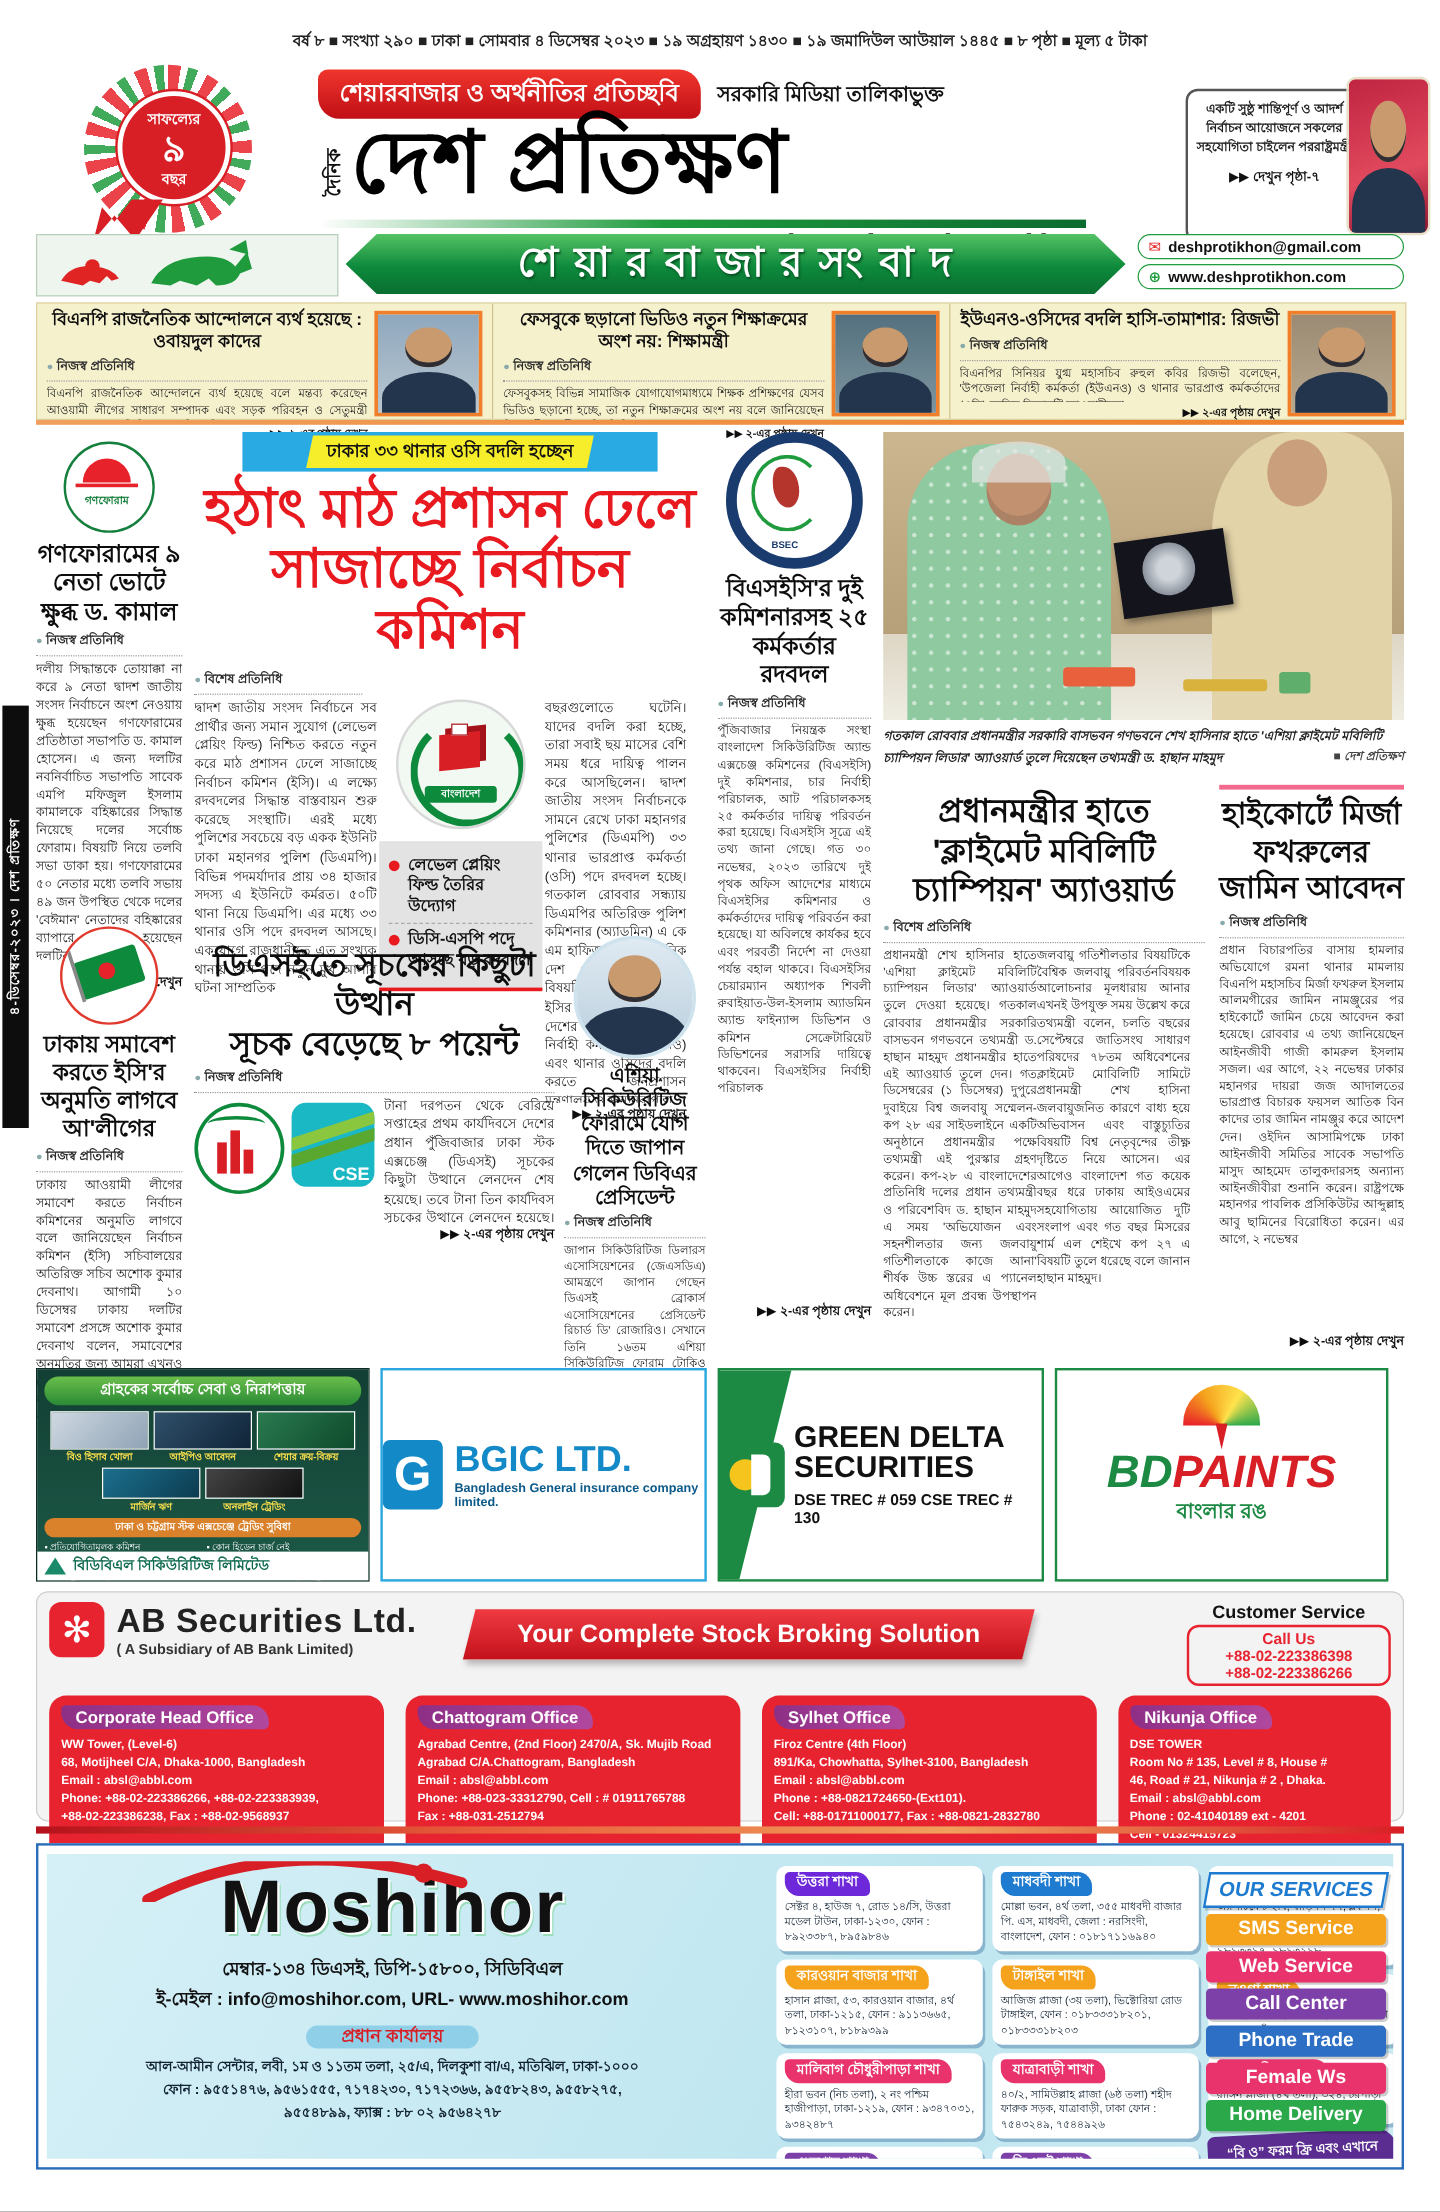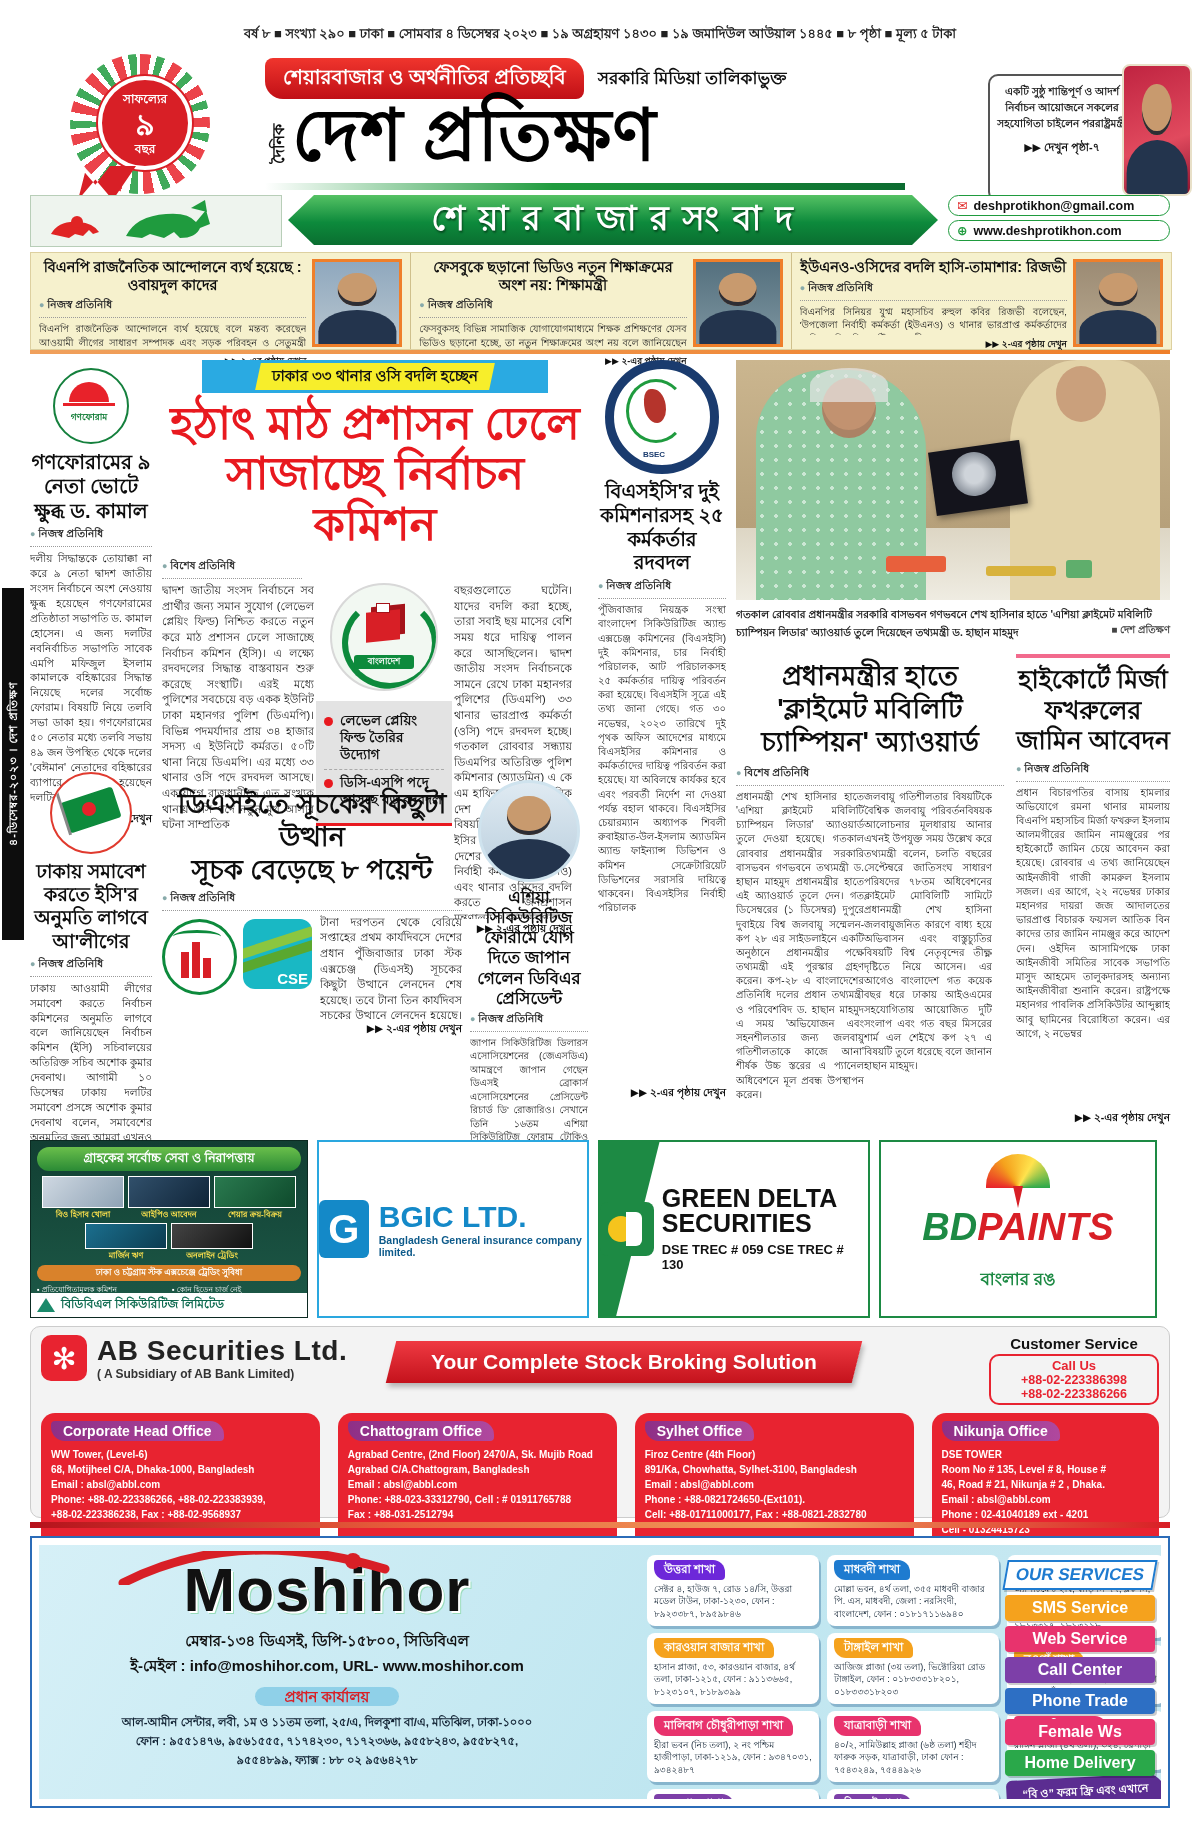--- a/index.html
+++ b/index.html
@@ -279,21 +279,21 @@
       <div class="abs" style="right:10px;top:0;width:150px;height:240px;border-radius:45% 30% 0 0/35% 25% 0 0;background:#e3d3a8;"></div>
       <div class="abs" style="right:64px;top:6px;width:50px;height:56px;border-radius:50%;background:#caa07c;"></div>
       <div class="abs" style="left:196px;top:86px;width:92px;height:64px;background:#14141c;transform:rotate(-8deg);
            box-shadow:2px 3px 6px rgba(0,0,0,.4);"></div>
       <div class="abs" style="left:216px;top:92px;width:44px;height:44px;border-radius:50%;transform:rotate(-8deg);
            background:radial-gradient(circle,#cfd4da 30%,#8b929c 70%,#555a62);"></div>
       <div class="abs" style="left:150px;top:196px;width:60px;height:16px;background:#e8603c;border-radius:3px;"></div>
       <div class="abs" style="left:250px;top:206px;width:70px;height:10px;background:#d8b23c;border-radius:3px;"></div>
       <div class="abs" style="left:330px;top:200px;width:26px;height:18px;background:#5fae6c;border-radius:3px;"></div>
     </div>
-    <div class="abs" style="left:706px;top:244px;width:434px;">
+    <div class="abs" style="left:706px;top:244px;width:434px;font-style:italic;">
       <span class="body" style="font-size:10.5px;font-weight:bold;color:#222;">গতকাল রোববার প্রধানমন্ত্রীর সরকারি বাসভবন গণভবনে শেখ হাসিনার হাতে 'এশিয়া ক্লাইমেট মবিলিটি চ্যাম্পিয়ন লিডার' অ্যাওয়ার্ড তুলে দিয়েছেন তথ্যমন্ত্রী ড. হাছান মাহমুদ</span>
       <span style="font-size:10px;font-weight:bold;color:#444;float:right;">
         ■ <span>দেশ প্রতিক্ষণ</span></span>
     </div>
 
     <div class="abs" style="left:706px;top:300px;width:268px;">
       <div class="hl" style="font-size:27px;">প্রধানমন্ত্রীর হাতে 'ক্লাইমেট মবিলিটি চ্যাম্পিয়ন' অ্যাওয়ার্ড</div>
       <div class="rep" style="margin-top:6px;"><span class="dot">●</span>
         <span>বিশেষ প্রতিনিধি</span></div>
       <div class="dots"></div>
@@ -389,21 +389,21 @@
       </div>
     </div>
 
     <div style="width:278px;height:178px;background:#fff;border:2px solid #1d8a44;box-sizing:border-box;text-align:center;padding-top:12px;">
       <div style="width:64px;height:34px;margin:0 auto;border-radius:64px 64px 0 0;
            background:conic-gradient(from -90deg at 50% 100%,#e8222a,#f5a21d,#ffe34d,#2aa84a,#19b8c4,#2d6fc4,#7d3fa8);"></div>
       <div style="width:10px;height:22px;margin:-2px auto 0;background:#d81f26;clip-path:polygon(50% 100%,0 0,100% 0);"></div>
       <div style="font-size:38px;font-weight:bold;font-style:italic;line-height:1;">
         <span style="color:#1d8a44;">BD</span><span style="color:#d81f26;">PAINTS</span>
       </div>
-      <div style="color:#1d8a44;font-weight:bold;font-size:17px;margin-top:20px;">বাংলার রঙ</div>
+      <div style="color:#1d8a44;font-weight:bold;font-size:17px;margin-top:0;">বাংলার রঙ</div>
     </div>
   </div>
 
   <div class="abs" style="left:30px;top:1326px;width:1140px;height:192px;background:#f3f3f3;border:1px solid #ccc;border-radius:10px;box-sizing:border-box;padding:8px 10px;">
     <div style="display:flex;align-items:flex-start;">
       <div style="display:flex;gap:10px;align-items:center;width:330px;">
         <div style="width:46px;height:46px;background:#e82330;border-radius:10px;color:#fff;
              font-size:30px;display:flex;align-items:center;justify-content:center;">✻</div>
         <div>
           <div style="font-size:28px;color:#222;font-weight:bold;letter-spacing:.5px;">AB Securities Ltd.</div>

